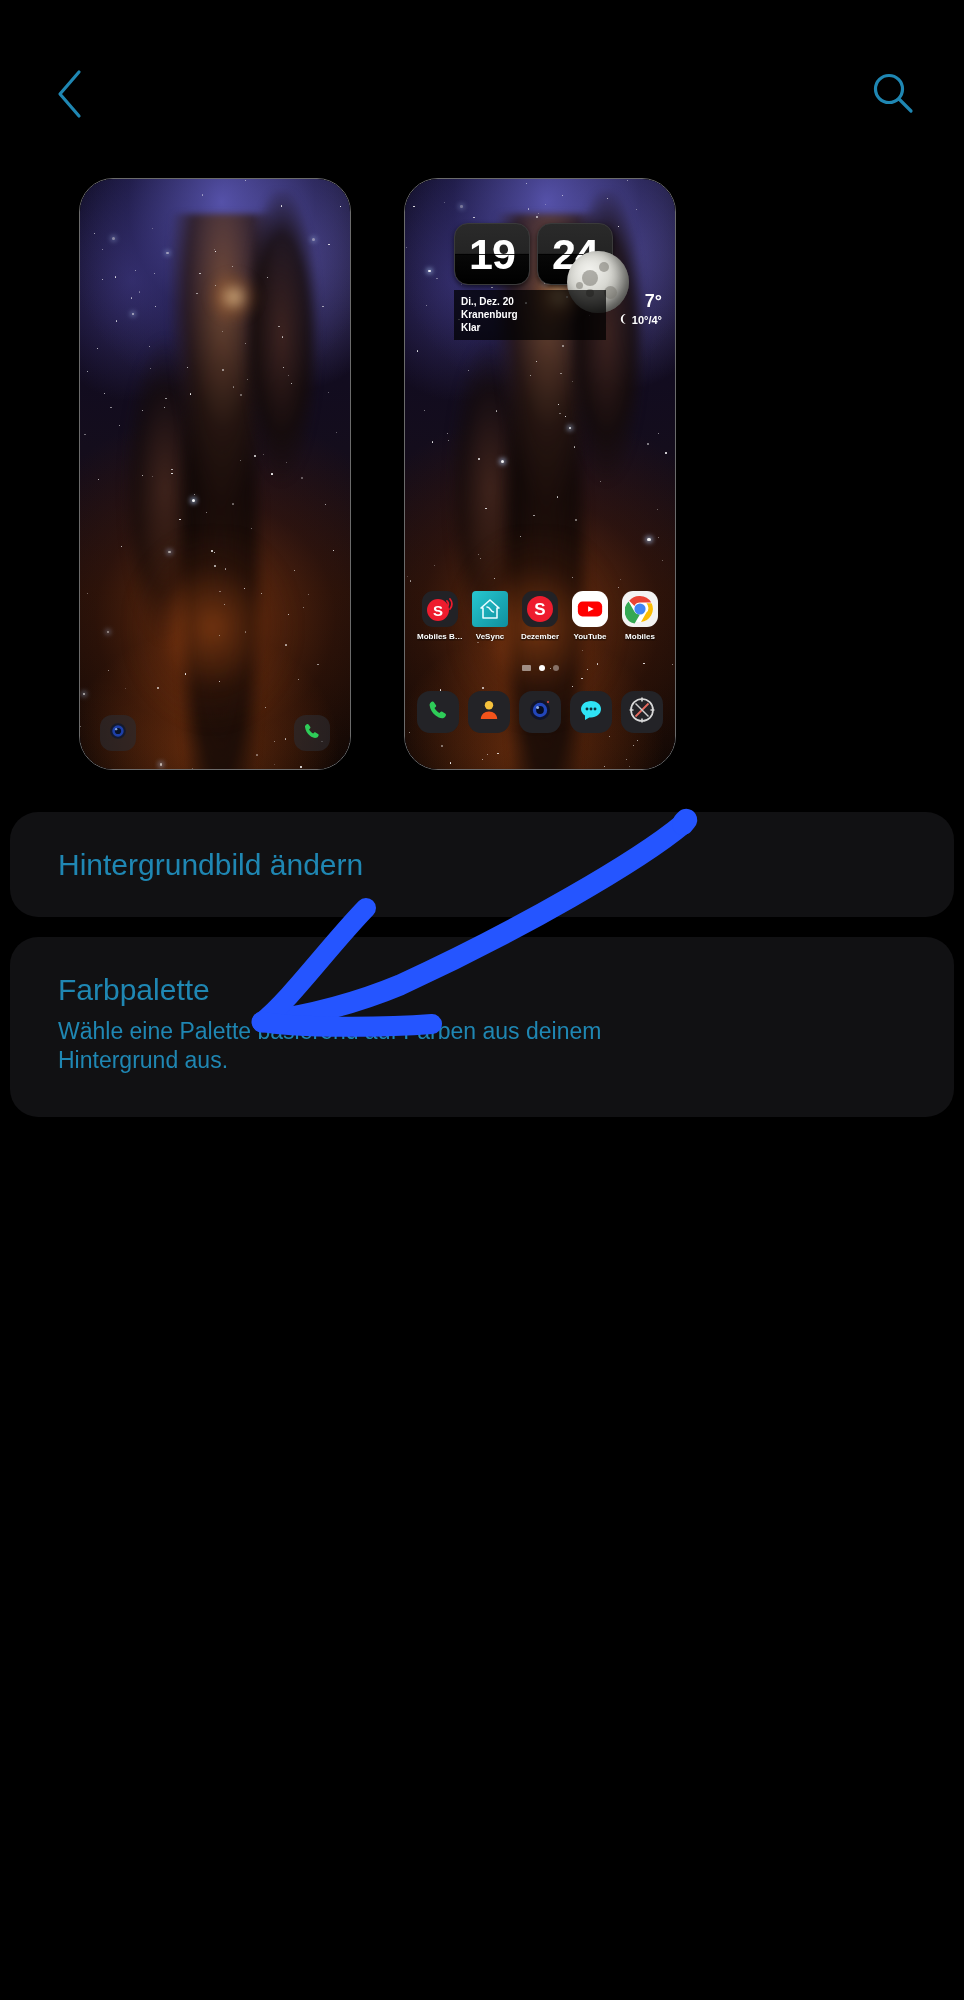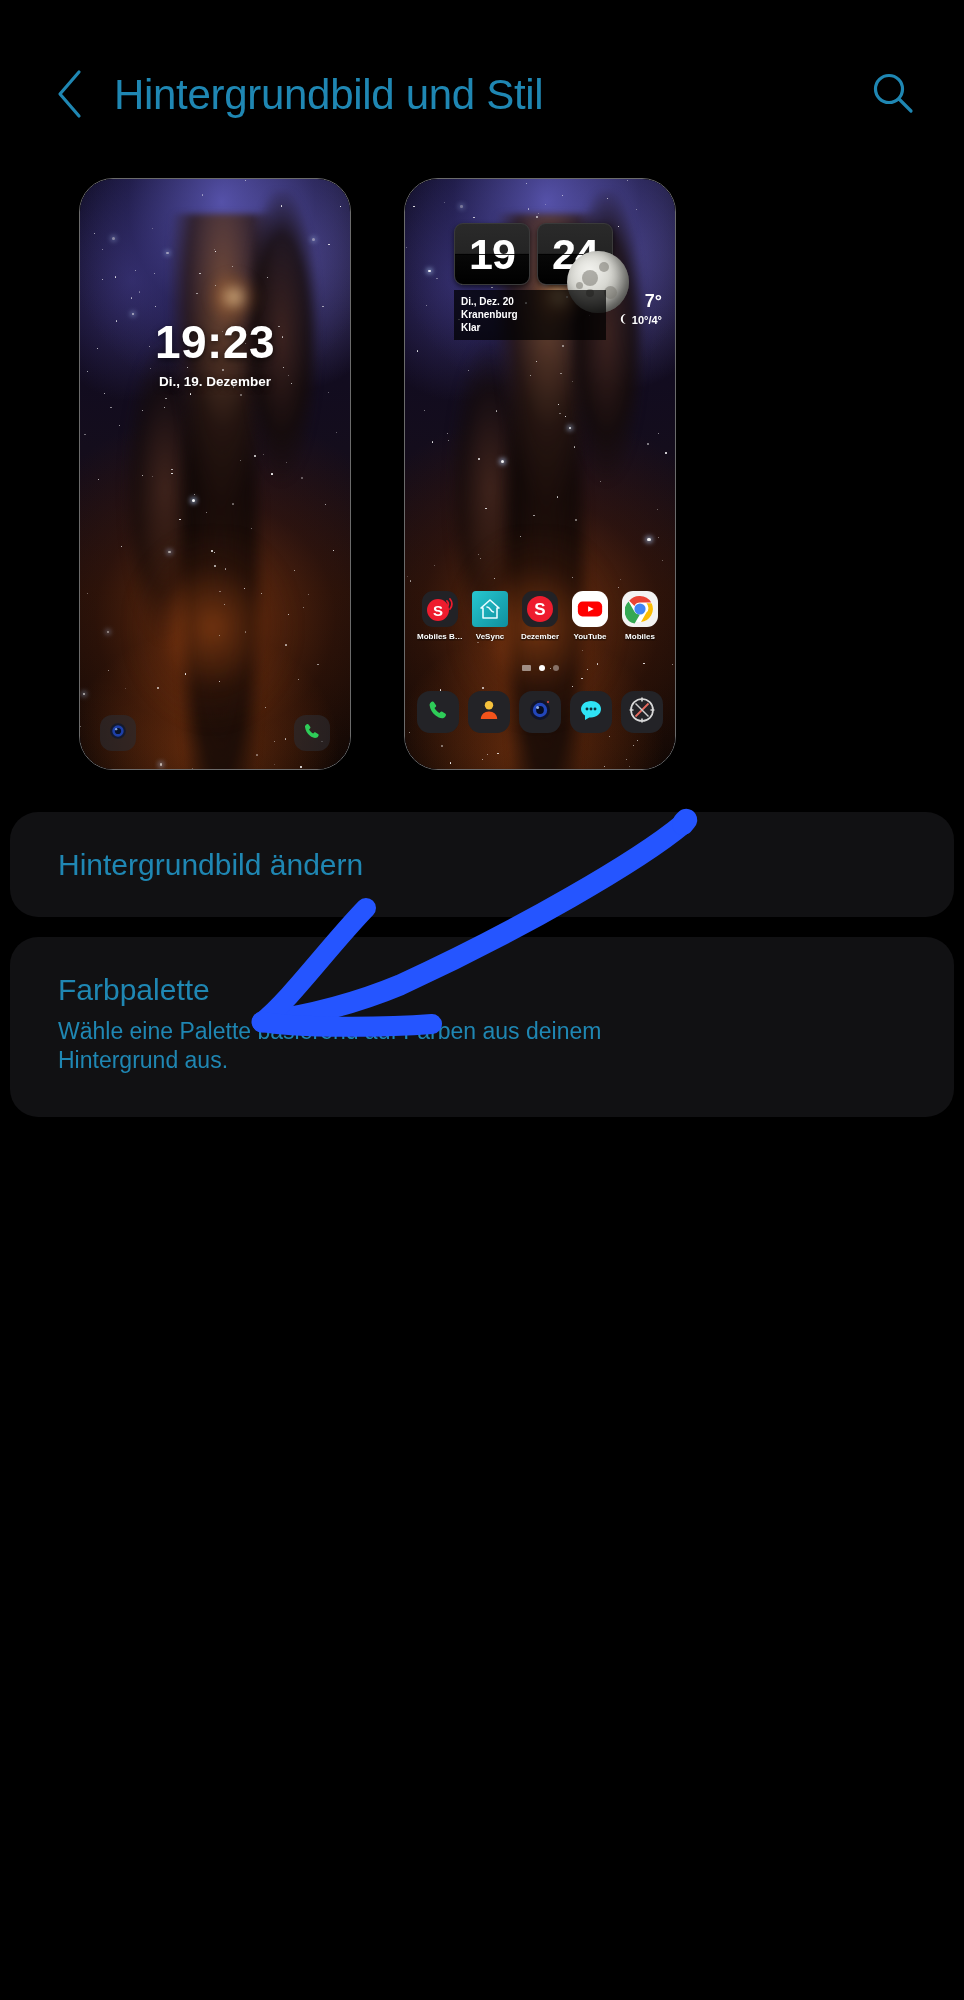--- a/index.html
+++ b/index.html
@@ -95,21 +95,21 @@
     background:rgba(44,44,48,0.62);
     display:flex; align-items:center; justify-content:center;
   }
   .lock-shortcut.left { left:20px; }
   .lock-shortcut.right { right:20px; }
 
   
   .widget { position:absolute; left:49px; top:44px; width:208px; }
   .flip-row { display:flex; gap:7px; }
   .flip {
-    width:76px; height:62px; border-radius:9px; position:relative; overflow:hidden;
+    width:76px; height:62px; border-radius:14px; position:relative; overflow:hidden;
     background:linear-gradient(180deg,#2a2a2a 0%,#242424 49%, #080808 50%, #000 100%);
     border:1px solid #3a3a3a;
     box-shadow:0 2px 5px rgba(0,0,0,0.6);
     display:flex; align-items:center; justify-content:center;
   }
   .flip span { font-size:43px; font-weight:700; color:#fff; line-height:1; letter-spacing:-1px; }
   .flip::after { content:""; position:absolute; left:0; right:0; top:50%; height:1px; background:rgba(0,0,0,0.85); }
 
   .info-panel {
     margin-top:5px; width:152px; background:rgba(0,0,0,0.72);
@@ -181,21 +181,20 @@
 <div id="root">
 
   <div class="header">
     <div class="back-btn">
       <span>
         <svg width="34" height="52" viewBox="0 0 34 52">
           <path d="M26 4 L7 26 L26 48" fill="none" stroke="#1f87b3" stroke-width="3.2" stroke-linecap="round" stroke-linejoin="round"></path>
         </svg>
       </span>
     </div>
-    <div class="page-title">Hintergrundbild und Stil</div>
     <div class="search-btn">
       <span>
         <svg width="48" height="48" viewBox="0 0 48 48">
           <circle cx="20" cy="20" r="13.5" fill="none" stroke="#1f87b3" stroke-width="3.2"></circle>
           <line x1="30" y1="30" x2="42" y2="42" stroke="#1f87b3" stroke-width="3.2" stroke-linecap="round"></line>
         </svg>
       </span>
     </div>
   </div>
 
@@ -315,24 +314,20 @@
             <div class="star" style="width: 1.42833px; height: 1.42833px; left: 91.9286%; top: 11.0267%; opacity: 0.91;"></div>
             <div class="star" style="width: 1.16187px; height: 1.16187px; left: 42.0909%; top: 53.3939%; opacity: 0.69;"></div>
             <div class="star" style="width: 0.975139px; height: 0.975139px; left: 71.7563%; top: 99.179%; opacity: 0.38;"></div>
             <div class="star" style="width: 0.804294px; height: 0.804294px; left: 49.9298%; top: 17.9076%; opacity: 0.8;"></div>
             <div class="star" style="width: 1.227px; height: 1.227px; left: 49.4932%; top: 11.8019%; opacity: 0.4;"></div>
             <div class="star" style="width: 1.08076px; height: 1.08076px; left: 6.27314%; top: 28.6144%; opacity: 0.89;"></div>
             <div class="star" style="width: 1.69728px; height: 1.69728px; left: 65.1387%; top: 97.4385%; opacity: 0.42;"></div>
             <div class="star" style="width: 1.58802px; height: 1.58802px; left: 49.7995%; top: 65.4273%; opacity: 0.73;"></div>
           </div>
       </div>
-      <div class="lock-clock">
-        <div class="time">19:23</div>
-        <div class="date">Di., 19. Dezember</div>
-      </div>
       <div class="lock-shortcut left">
         <span>
           <svg width="22" height="22" viewBox="0 0 24 24">
             <circle cx="12" cy="12" r="8.5" fill="#141a2e"></circle>
             <circle cx="12" cy="12" r="6.2" fill="#1d3fa8"></circle>
             <circle cx="12" cy="12" r="3.4" fill="#081228"></circle>
             <circle cx="10" cy="10" r="1.3" fill="#9fc4ff" opacity="0.8"></circle>
           </svg>
         </span>
       </div>

